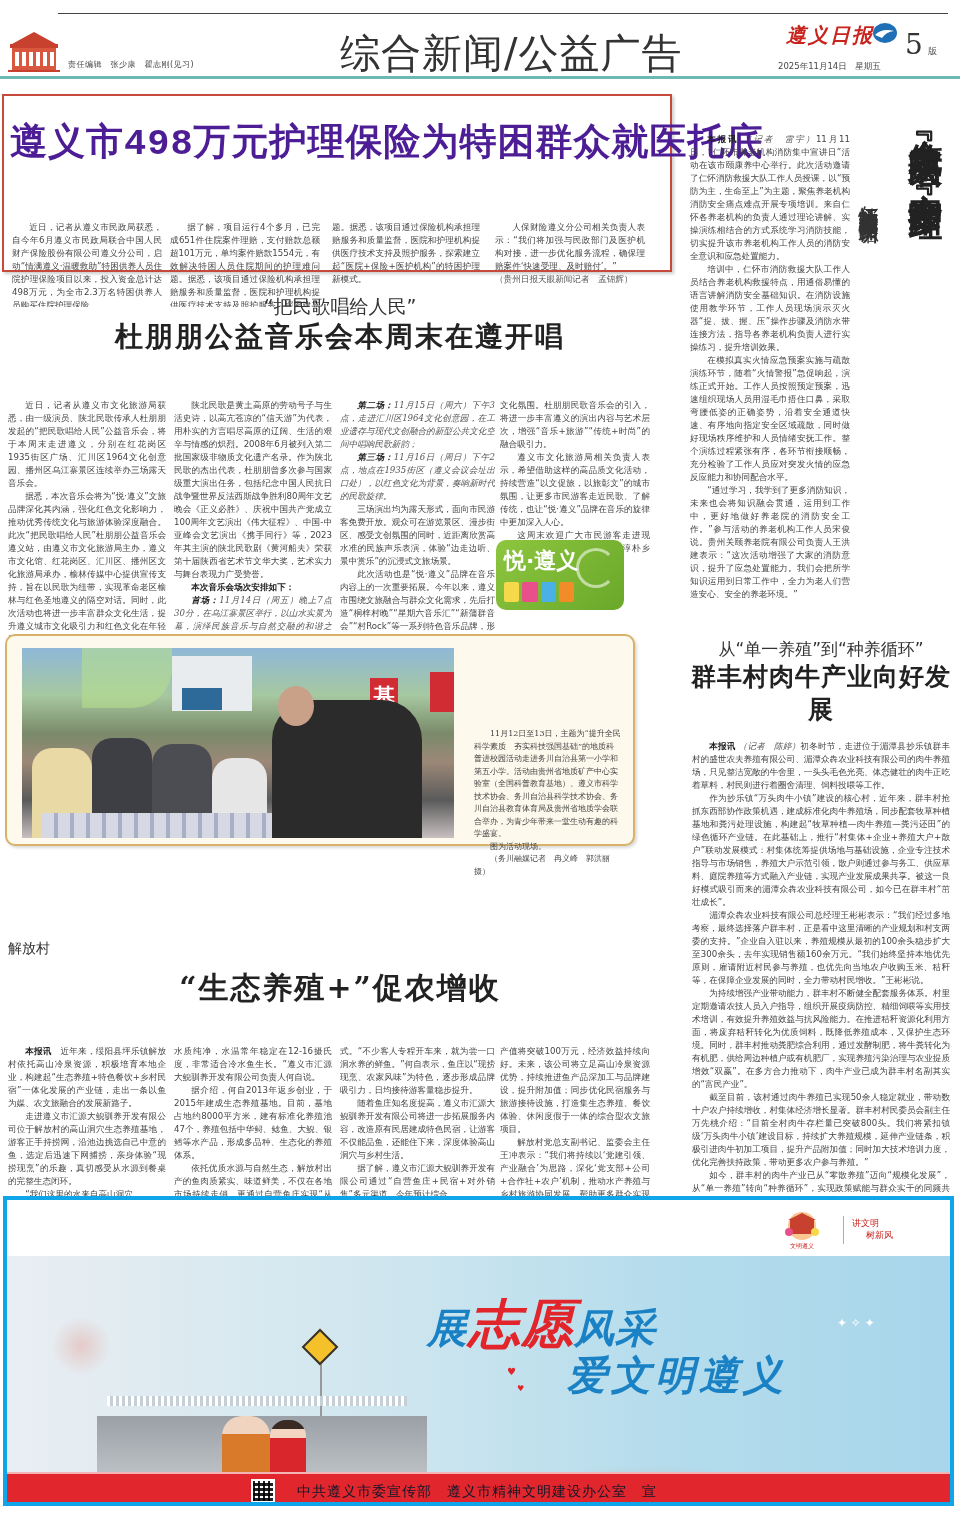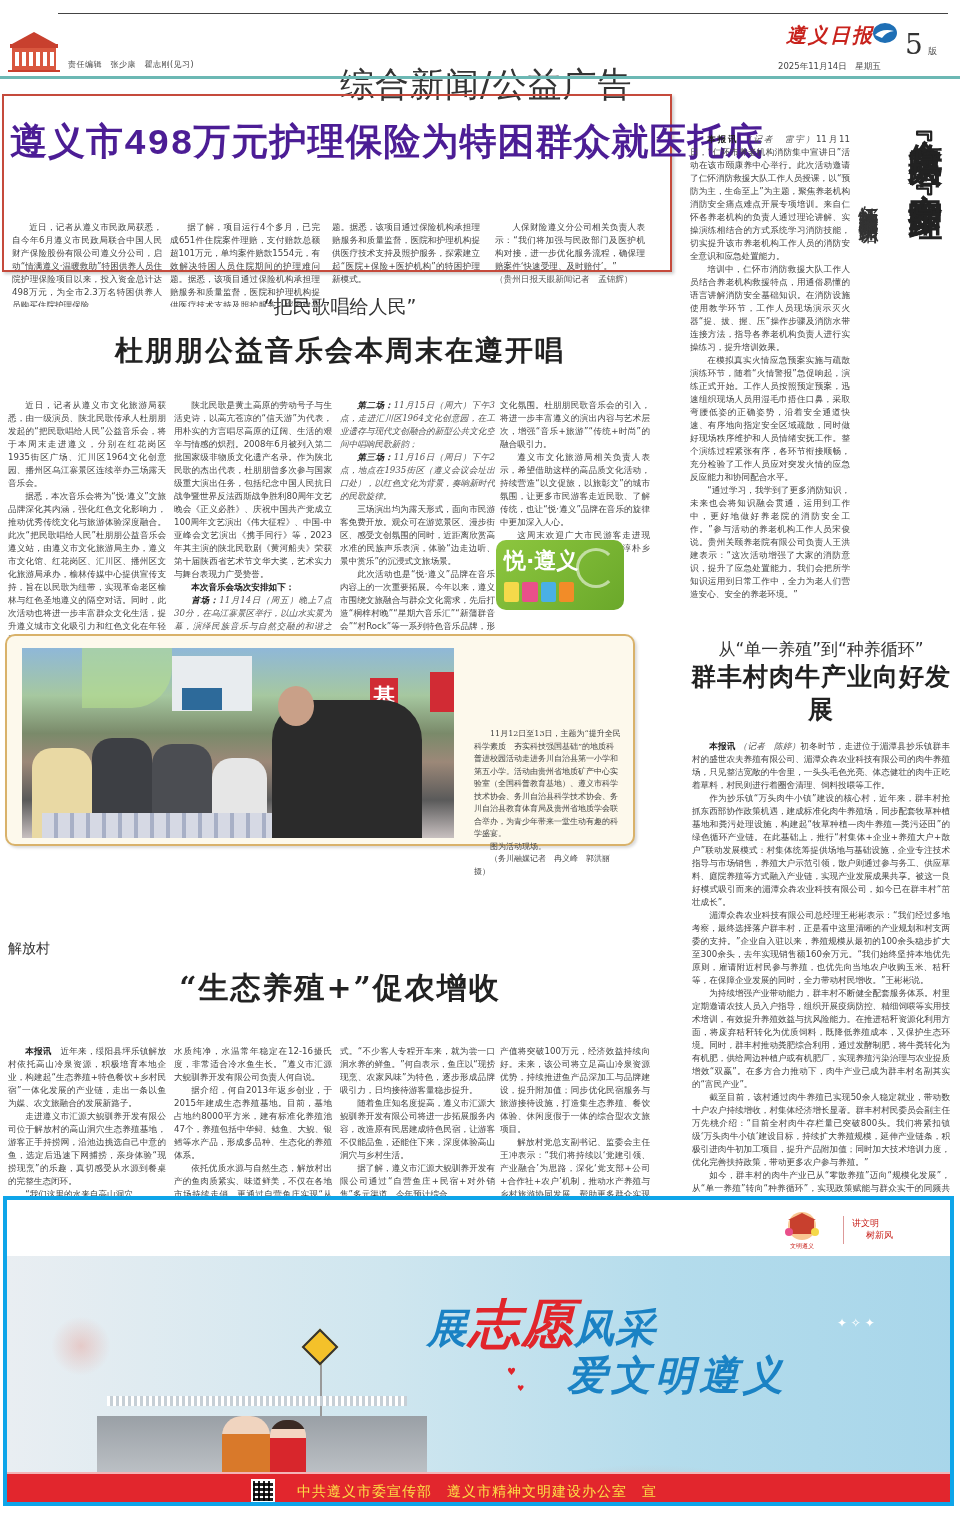--- a/index.html
+++ b/index.html
@@ -10,21 +10,21 @@
   .body-text p { text-indent: 2em; }
   .body-text p.noind { text-indent: 0; }
   .body-text .kai { font-family: "DejaVu Serif", serif; font-style: italic; color: #555; }
   .body-text b { color: #222; }
   .byline { text-indent: 0 !important; color: #555; }
 
   
   .top-rule { left: 58px; top: 13px; width: 890px; height: 1px; background: #444; }
   .logo-building { left: 8px; top: 30px; width: 52px; height: 42px; }
   .editors { left: 68px; top: 59px; font-size: 8px; color: #444; font-family: "DejaVu Sans", sans-serif; letter-spacing: 0.5px; }
-  .section-title { left: 340px; top: 26px; font-size: 34px; color: #333; font-family: "DejaVu Sans", sans-serif; letter-spacing: 1px; margin-top: 36px; }
+  .section-title { left: 340px; top: 26px; font-size: 40px; color: #333; font-family: "DejaVu Sans", sans-serif; letter-spacing: 1px; }
   .masthead { left: 786px; top: 22px; font-size: 20px; color: #c8231d; font-family: "DejaVu Serif", serif; font-style: italic; font-weight: bold; letter-spacing: 2px; }
   .mast-logo { left: 872px; top: 22px; width: 26px; height: 22px; }
   .page-num { left: 905px; top: 28px; font-size: 28px; color: #333; font-family: "DejaVu Serif", serif; }
   .page-suffix { left: 928px; top: 45px; font-size: 9px; color: #555; }
   .date-line { left: 778px; top: 61px; font-size: 8.5px; color: #444; font-family: "DejaVu Sans", sans-serif; }
   .header-rule { left: 0; top: 76px; width: 960px; height: 3px; background: #6cb8b4; }
 
   
   .lead-box { left: 2px; top: 94px; width: 670px; height: 178px; border: 2px solid #c54a3c; box-shadow: 2px 2px 3px rgba(0,0,0,0.2); }
   .lead-title { left: 10px; top: 117px; font-size: 37px; font-weight: bold; color: #4c1d95; letter-spacing: 1px; font-family: Liberation Mono, monospace; }
@@ -57,21 +57,21 @@
 
   
   .ad { left: 3px; top: 1196px; width: 951px; height: 310px; border: 4px solid #0ea5e9; background: #fff; overflow: hidden; }
   .ad-sky { left: 0; top: 56px; width: 951px; height: 216px; background: linear-gradient(90deg, #e9eef2 0%, #cfe6ef 40%, #b4dcec 70%, #a8d6ea 100%); }
   .ad-badge { left: 770px; top: 10px; width: 50px; height: 40px; }
   .ad-slogan-a { left: 845px; top: 17px; font-size: 9px; color: #c8231d; line-height: 12px; font-family: "DejaVu Serif", serif; }
   .ad-line1 { left: 420px; top: 90px; font-size: 40px; font-weight: bold; font-style: italic; color: #1a82c4; font-family: "DejaVu Sans", sans-serif; letter-spacing: 1px; }
   .ad-line1 .red { color: #e1252b; font-size: 52px; }
   .ad-line2 { left: 560px; top: 148px; font-size: 40px; font-weight: bold; font-style: italic; color: #1a82c4; font-family: "DejaVu Sans", sans-serif; letter-spacing: 4px; }
   .ad-footer { left: 0; top: 272px; width: 951px; height: 36px; background: #e2262d; border-top: 2px solid #f3b4b6; }
-  .ad-footer-text { left: 290px; top: 9px; font-size: 14px; color: #fde047; font-family: "DejaVu Sans", sans-serif; letter-spacing: 1px; }
+  .ad-footer-text { left: 290px; top: 9px; font-size: 14px; color: #0f172a; font-family: "DejaVu Sans", sans-serif; letter-spacing: 1px; }
   .qr { left: 244px; top: 5px; width: 24px; height: 24px; background:
         repeating-linear-gradient(0deg, #222 0 3px, #fff 3px 5px),
         repeating-linear-gradient(90deg, #222 0 2px, #fff 2px 5px);
         background-blend-mode: multiply; border: 2px solid #fff; }
   .crosswalk { left: 130px; top: 236px; width: 270px; height: 40px; background: repeating-linear-gradient(180deg, #ffffff 0 5px, #b9bcc0 5px 10px); transform: perspective(120px) rotateX(28deg); opacity: 0.9; }
   .sign-pole { left: 313px; top: 100px; width: 2px; height: 150px; background: #999; }
   .sign { left: 300px; top: 78px; width: 26px; height: 26px; background: #f4c12a; border: 2px solid #333; transform: rotate(45deg); }
   .person1 { left: 215px; top: 160px; width: 48px; height: 112px; background: linear-gradient(180deg, #f0d4bf 0 16%, #d9792a 16% 62%, #6a6a6a 62% 100%); border-radius: 20px 20px 4px 4px; }
   .person2 { left: 263px; top: 164px; width: 36px; height: 108px; background: linear-gradient(180deg, #3a2a24 0 8%, #f3d6c2 8% 17%, #d8262c 17% 58%, #3d82b8 58% 100%); border-radius: 16px 16px 4px 4px; }
   .heart-bg { left: 44px; top: 60px; width: 60px; height: 60px; background: radial-gradient(circle, rgba(230,160,150,0.45), rgba(230,160,150,0) 70%); border-radius: 50%; }
@@ -129,21 +129,21 @@
 <div class="abs body-text" style="left:690px;top:96px;width:160px;height:520px;overflow:hidden;">
   <p><b>本报讯</b> <span class="kai">（记者　雷宇）</span><span>11月11日，“仁怀市养老机构消防集中宣讲日”活动在该市颐康养中心举行。此次活动邀请了仁怀消防救援大队工作人员授课，以“预防为主，生命至上”为主题，聚焦养老机构消防安全痛点难点开展专项培训。来自仁怀各养老机构的负责人通过理论讲解、实操演练相结合的方式系统学习消防技能，切实提升该市养老机构工作人员的消防安全意识和应急处置能力。</span></p>
   <p>培训中，仁怀市消防救援大队工作人员结合养老机构救援特点，用通俗易懂的语言讲解消防安全基础知识。在消防设施使用教学环节，工作人员现场演示灭火器“提、拔、握、压”操作步骤及消防水带连接方法，指导各养老机构负责人进行实操练习，提升培训效果。</p>
   <p>在模拟真实火情应急预案实施与疏散演练环节，随着“火情警报”急促响起，演练正式开始。工作人员按照预定预案，迅速组织现场人员用湿毛巾捂住口鼻，采取弯腰低姿的正确姿势，沿着安全通道快速、有序地向指定安全区域疏散，同时做好现场秩序维护和人员情绪安抚工作。整个演练过程紧张有序，各环节衔接顺畅，充分检验了工作人员应对突发火情的应急反应能力和协同配合水平。</p>
   <p>“通过学习，我学到了更多消防知识，未来也会将知识融会贯通，运用到工作中，更好地做好养老院的消防安全工作。”参与活动的养老机构工作人员宋俊说。贵州关颐养老院有限公司负责人王洪建表示：“这次活动增强了大家的消防意识，提升了应急处置能力。我们会把所学知识运用到日常工作中，全力为老人们营造安心、安全的养老环境。”</p>
 </div>
 <div class="abs vtitle-main">全力筑牢『防火墙』　安全守护『夕阳红』</div>
 <div class="abs vtitle-sub">仁怀消防为养老机构开展消防安全知识培训</div>
 
 <div class="abs kicker" style="left:0;top:294px;width:680px;">“把民歌唱给人民”</div>
-<div class="abs headline" style="left:0;top:332px;width:680px;">杜朋朋公益音乐会本周末在遵开唱</div>
+<div class="abs headline" style="left:0;top:318px;width:680px;">杜朋朋公益音乐会本周末在遵开唱</div>
 
 <div class="abs body-text" style="left:8px;top:362px;width:158px;height:250px;overflow:hidden;">
   <p>近日，记者从遵义市文化旅游局获悉，由一级演员、陕北民歌传承人杜朋朋发起的“把民歌唱给人民”公益音乐会，将于本周末走进遵义，分别在红花岗区1935街区广场、汇川区1964文化创意园、播州区乌江寨景区连续举办三场露天音乐会。</p>
   <p>据悉，本次音乐会将为“悦·遵义”文旅品牌深化其内涵，强化红色文化影响力，推动优秀传统文化与旅游体验深度融合。此次“把民歌唱给人民”杜朋朋公益音乐会遵义站，由遵义市文化旅游局主办，遵义市文化馆、红花岗区、汇川区、播州区文化旅游局承办，榆林传媒中心提供宣传支持，旨在以民歌为纽带，实现革命老区榆林与红色圣地遵义的隔空对话。同时，此次活动也将进一步丰富群众文化生活，提升遵义城市文化吸引力和红色文化在年轻群体中的影响力。</p>
 </div>
 <div class="abs body-text" style="left:174px;top:362px;width:158px;height:250px;overflow:hidden;">
   <p>陕北民歌是黄土高原的劳动号子与生活史诗，以高亢苍凉的“信天游”为代表，用朴实的方言唱尽高原的辽阔、生活的艰辛与情感的炽烈。2008年6月被列入第二批国家级非物质文化遗产名录。作为陕北民歌的杰出代表，杜朋朋曾多次参与国家级重大演出任务，包括纪念中国人民抗日战争暨世界反法西斯战争胜利80周年文艺晚会《正义必胜》、庆祝中国共产党成立100周年文艺演出《伟大征程》、中国-中亚峰会文艺演出《携手同行》等，2023年其主演的陕北民歌剧《黄河船夫》荣获第十届陕西省艺术节文华大奖，艺术实力与舞台表现力广受赞誉。</p>
   <p style="font-weight:bold;color:#222;">本次音乐会场次安排如下：</p>
   <p class="kai"><b>首场：</b><span>11月14日（周五）晚上7点30分，在乌江寨景区举行，以山水实景为幕，演绎民族音乐与自然交融的和谐之美；</span></p>
 </div>

